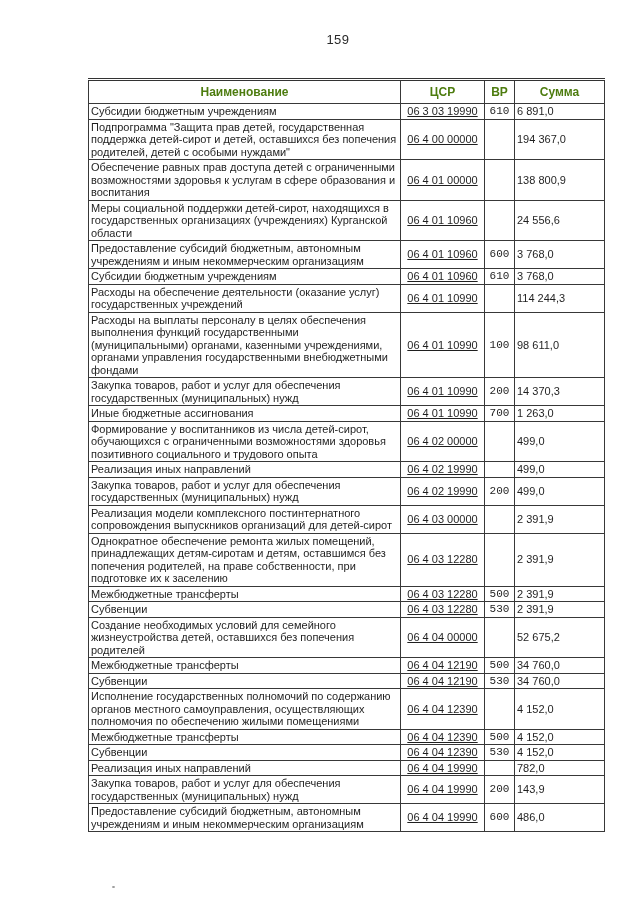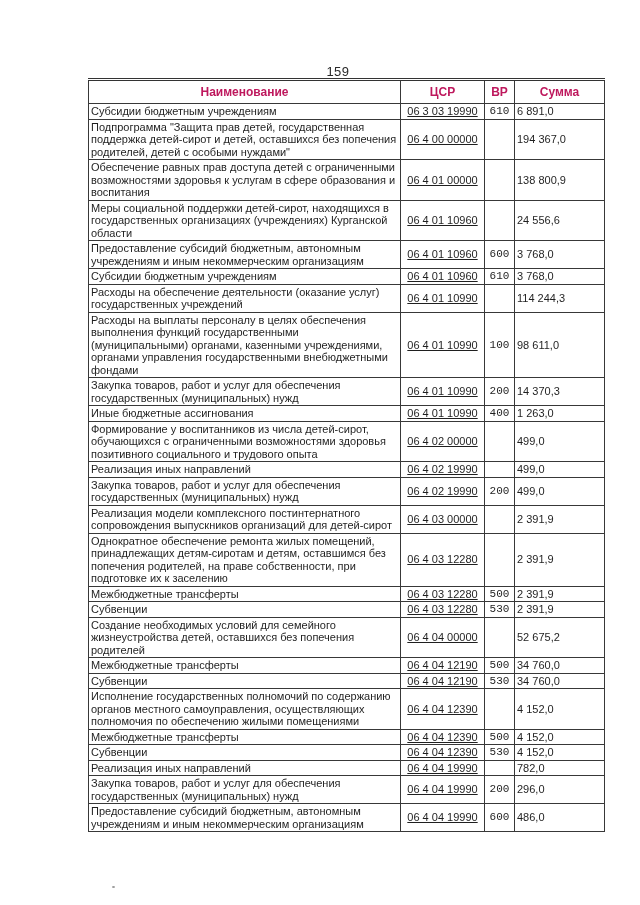--- a/index.html
+++ b/index.html
@@ -10,21 +10,21 @@
     width: 640px;
     height: 905px;
     background: #ffffff;
     position: relative;
     overflow: hidden;
     font-family: "Liberation Sans", sans-serif;
     color: #1c1c1c;
   }
   .page-number {
     position: absolute;
-    top: 64px;
+    top: 32px;
     left: 88px;
     width: 500px;
     text-align: center;
     font-size: 13px;
     color: #2a2a2a;
     letter-spacing: 0.5px;
   }
   table.budget-table {
     position: absolute;
     left: 88px;
@@ -37,21 +37,21 @@
   }
   .budget-table th, .budget-table td {
     border: 1px solid #383838;
     overflow: hidden;
   }
   .budget-table th {
     font-size: 12px;
     font-weight: bold;
     text-align: center;
     padding: 4px 2px;
-    color: #be185d;
+    color: #4d7c0f;
   }
   .budget-table td {
     font-size: 11px;
     line-height: 12.5px;
     padding: 1px 2px;
     vertical-align: middle;
     color: #1f1f1f;
   }
   td.td-name { text-align: left; }
   td.td-csr  { text-align: center; white-space: nowrap; text-decoration: underline; }
@@ -138,21 +138,21 @@
       </tr>
       <tr>
         <td class="td-name">Закупка товаров, работ и услуг для обеспечения государственных (муниципальных) нужд</td>
         <td class="td-csr">06 4 01 10990</td>
         <td class="td-vr">200</td>
         <td class="td-sum">14 370,3</td>
       </tr>
       <tr>
         <td class="td-name">Иные бюджетные ассигнования</td>
         <td class="td-csr">06 4 01 10990</td>
-        <td class="td-vr">400</td>
+        <td class="td-vr">700</td>
         <td class="td-sum">1 263,0</td>
       </tr>
       <tr>
         <td class="td-name">Формирование у воспитанников из числа детей-сирот, обучающихся с ограниченными возможностями здоровья позитивного социального и трудового опыта</td>
         <td class="td-csr">06 4 02 00000</td>
         <td class="td-vr"></td>
         <td class="td-sum">499,0</td>
       </tr>
       <tr>
         <td class="td-name">Реализация иных направлений</td>
@@ -229,21 +229,21 @@
       <tr>
         <td class="td-name">Реализация иных направлений</td>
         <td class="td-csr">06 4 04 19990</td>
         <td class="td-vr"></td>
         <td class="td-sum">782,0</td>
       </tr>
       <tr>
         <td class="td-name">Закупка товаров, работ и услуг для обеспечения государственных (муниципальных) нужд</td>
         <td class="td-csr">06 4 04 19990</td>
         <td class="td-vr">200</td>
-        <td class="td-sum">296,0</td>
+        <td class="td-sum">143,9</td>
       </tr>
       <tr>
         <td class="td-name">Предоставление субсидий бюджетным, автономным учреждениям и иным некоммерческим организациям</td>
         <td class="td-csr">06 4 04 19990</td>
         <td class="td-vr">600</td>
         <td class="td-sum">486,0</td>
       </tr>
     </tbody>
 </table>
 

